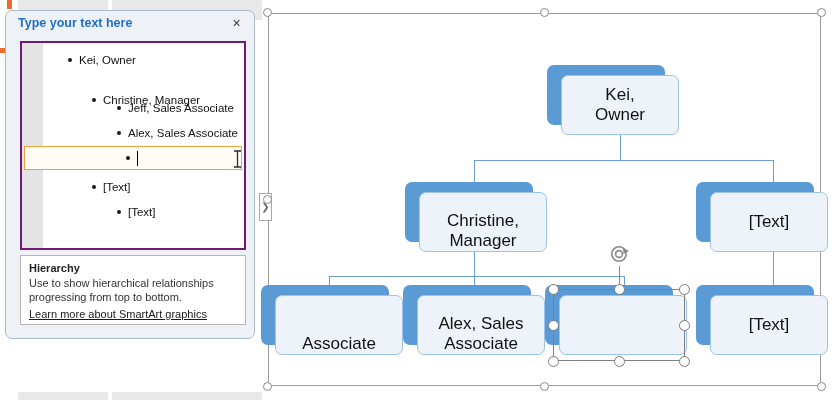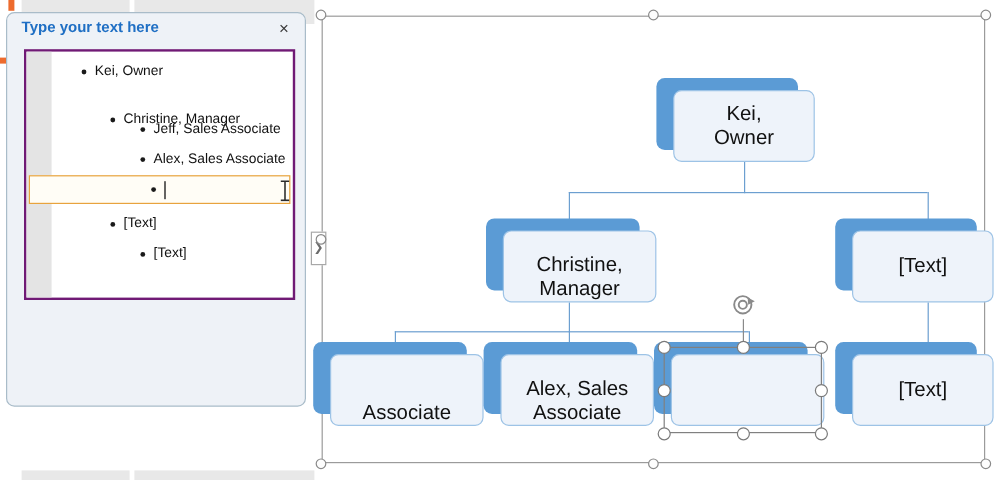--- a/index.html
+++ b/index.html
@@ -187,20 +187,25 @@
       <span class="bul"></span>
       <span class="txt">[Text]</span>
     </div>
 
     <div class="bullet-row lvl3" style="top:158px;">
       <span class="bul"></span>
       <span class="txt">[Text]</span>
     </div>
   </div>
 
+  <div id="pane-footer">
+    <div id="footer-title">Hierarchy</div>
+    <div id="footer-desc">Use to show hierarchical relationships progressing from top to bottom.</div>
+    <span id="footer-link">Learn more about SmartArt graphics</span>
+  </div>
 </div>
 
 <div id="canvas">
   <div id="canvas-frame"></div>
 
   <div id="pane-toggle">❯</div>
 
   <div class="fh" style="left:-5px;top:-5px;"></div>
   <div class="fh" style="left:272px;top:-5px;"></div>
   <div class="fh" style="left:549px;top:-5px;"></div>

